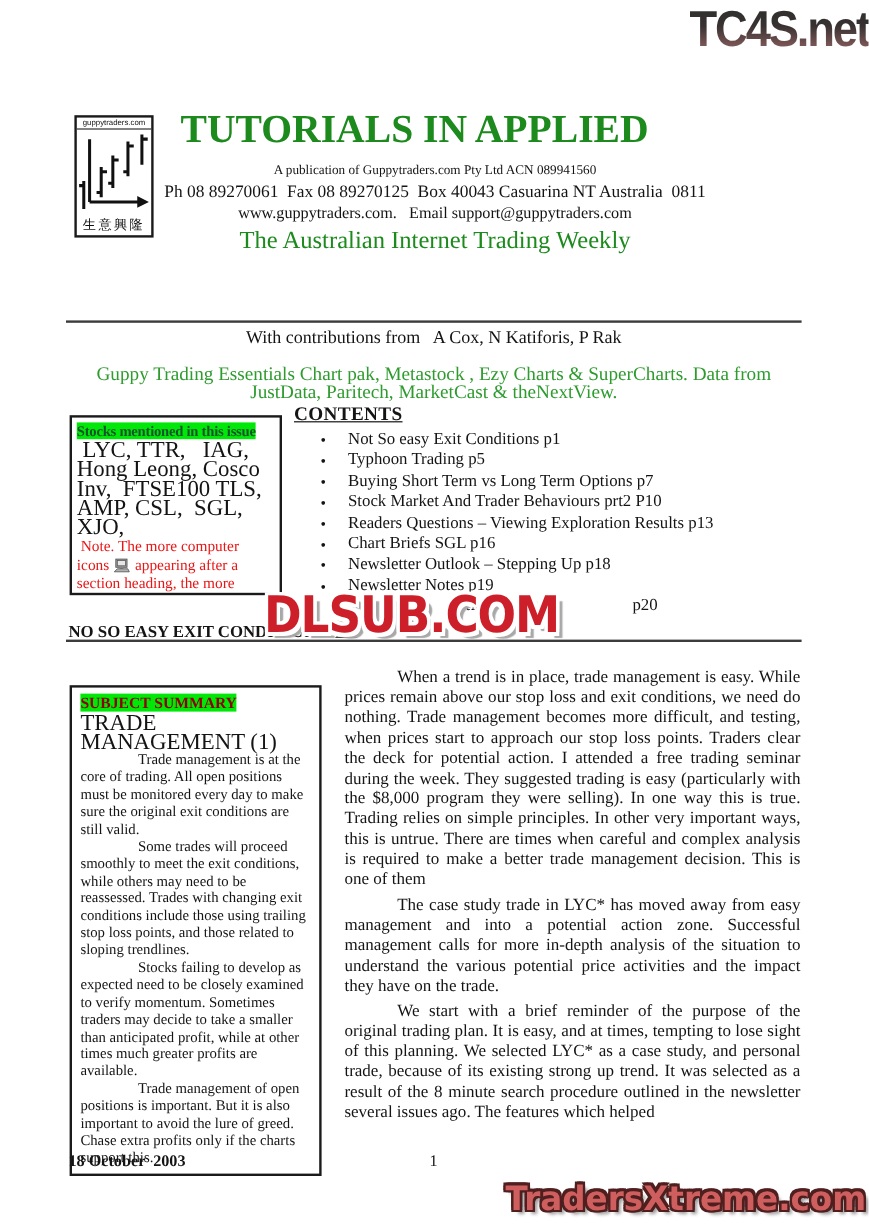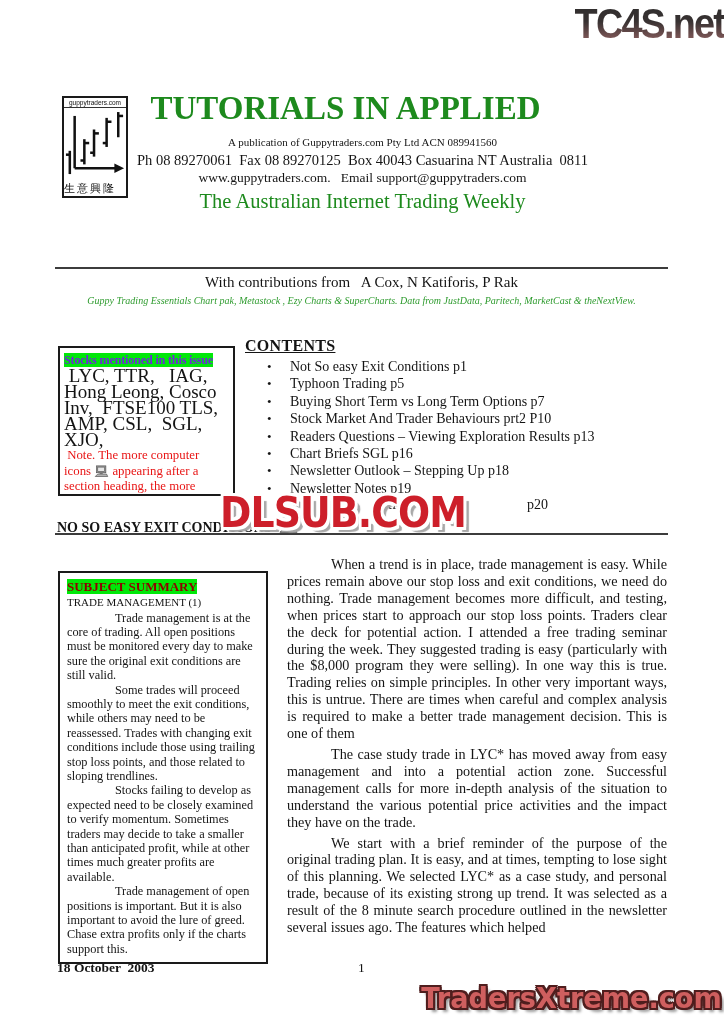--- a/index.html
+++ b/index.html
@@ -45,21 +45,21 @@
     text-shadow:
       -2px -2px 0 #4f1e1e, 2px -2px 0 #4f1e1e, -2px 2px 0 #4f1e1e, 2px 2px 0 #4f1e1e,
       -2px 0 0 #4f1e1e, 2px 0 0 #4f1e1e, 0 -2px 0 #4f1e1e, 0 2px 0 #4f1e1e,
       4px 4px 3px #9a9a9a;
   }
 
   
   .logo-box {
     left:62px; top:96px; width:66px; height:102px;
     border:2px solid #1a1a1a; background:#fff; z-index:5;
-    display:flex; flex-direction:column; align-items:flex-start;
+    display:flex; flex-direction:column; align-items:center;
   }
   .logo-site {
     font-family:"Liberation Sans","DejaVu Sans",sans-serif;
     font-size:6.5px; line-height:9px; width:100%; text-align:center;
     border-bottom:1px solid #333; color:#111;
   }
   .logo-chart { flex:1 1 auto; width:100%; }
   .logo-cn { font-size:11px; line-height:13px; letter-spacing:2px; color:#111; padding-bottom:1px; }
 
   .masthead { left:55px; top:86px; width:615px; text-align:center; }
@@ -71,30 +71,30 @@
   .mast-contact { font-size:14.5px; line-height:17px; margin-top:1px; white-space:pre-wrap; }
   .mast-web   { font-size:13.5px; line-height:16px; margin-top:1px; white-space:pre-wrap; }
   .mast-tagline { font-size:20.5px; line-height:24px; margin-top:3px; color:#1d8a1d; }
 
   .rule { background:#3c3c3c; height:2px; }
   .rule1 { left:55px; top:267px; width:613px; }
   .rule2 { left:55px; top:533px; width:613px; }
 
   .issue-block { left:55px; top:274px; width:613px; text-align:center; }
   .issue-line { font-size:15px; line-height:17.5px; white-space:pre-wrap; }
-  .issue-credits { font-size:10px; line-height:15px; font-style:italic; color:#2e9b2e; margin-top:1px; white-space:pre-wrap; }
+  .issue-credits { font-size:16px; line-height:15px; color:#2e9b2e; margin-top:13px; white-space:pre-wrap; }
 
   
   .stocks-box {
     left:58px; top:346px; width:177px; height:150px;
     border:2px solid #1a1a1a; padding:2px 4px; overflow:hidden; z-index:4;
   }
   .stocks-heading {
     display:inline; font-weight:bold; font-size:12.2px; line-height:14px;
-    color:#6d28d9; background:#00e808; white-space:nowrap; letter-spacing:-0.2px;
+    color:#14532d; background:#00e808; white-space:nowrap; letter-spacing:-0.2px;
   }
   .stocks-list { font-size:19px; line-height:16px; white-space:pre-wrap; }
   .stocks-note { font-size:12.8px; line-height:15.5px; color:#e81515; white-space:pre-wrap; }
   .pc-icon { display:inline-block; vertical-align:-3px; }
 
   
   .contents-block { left:245px; top:336px; width:420px; z-index:4; }
   .contents-heading { font-size:16px; line-height:19px; font-weight:bold; letter-spacing:0.3px;text-decoration:underline; }
   .contents-list { margin-top:3px; }
   .contents-item { position:relative; padding-left:45px; font-size:14px; line-height:17.4px; }
@@ -111,21 +111,21 @@
   .article-heading .pc-icon { vertical-align:-2px; margin-left:6px; }
 
   .summary-box {
     left:58px; top:571px; width:210px; min-height:346px;
     border:2px solid #1a1a1a; padding:4px 7px 6px 7px; z-index:4;
   }
   .summary-label {
     display:inline; font-weight:bold; font-size:13px; line-height:15px;
     color:#8f0000; background:#00e808;
   }
-  .summary-subtitle { font-size:11px; line-height:15.5px;font-family:Liberation Serif, serif; }
+  .summary-subtitle { font-size:19px; line-height:15.5px;font-family:Liberation Serif, serif; }
   .summary-box p { font-size:12.3px; line-height:14.4px; text-indent:48px; }
 
   .main-col { left:287px; top:556px; width:380px; z-index:4; }
   .main-col p {
     font-size:14.2px; line-height:16.9px; text-align:justify; text-indent:44px;
   }
   .main-col p + p { margin-top:4px; }
 
   
   .footer-date { left:57px; top:960px; font-size:13.5px; font-weight:bold; white-space:pre-wrap;text-align:right; }

